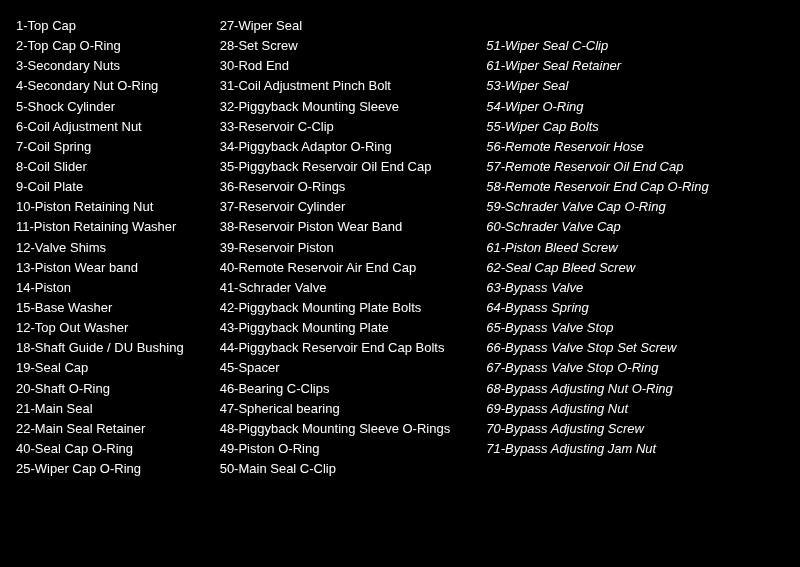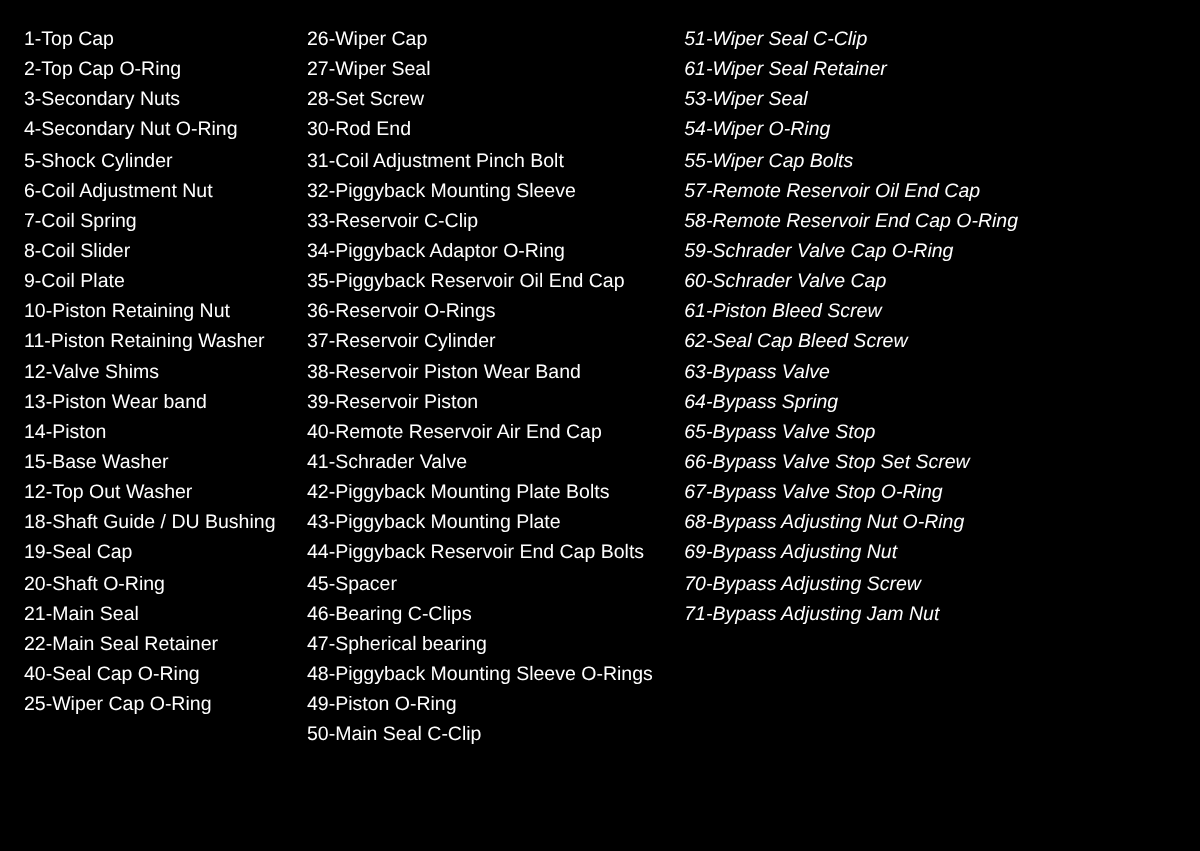--- a/index.html
+++ b/index.html
@@ -7,22 +7,22 @@
       background-color: #000;
       color: #fff;
       font-family: Arial, sans-serif;
       font-size: 13px;
       width: 800px;
       min-height: 567px;
       padding: 16px;
     }
     .columns-wrapper {
       display: flex;
-      gap: 1px;
-      align-items: flex-start;
+      gap: 16px;
+      align-items: center;
     }
     .column {
       padding-right: 20px;
       line-height: 1.55;
       white-space: nowrap;
     }
     .column:last-child {
       padding-right: 0;
       font-style: italic;
     }
@@ -53,21 +53,20 @@
       <span class="item">12-Top Out Washer</span>
       <span class="item">18-Shaft Guide / DU Bushing</span>
       <span class="item">19-Seal Cap</span>
       <span class="item">20-Shaft O-Ring</span>
       <span class="item">21-Main Seal</span>
       <span class="item">22-Main Seal Retainer</span>
       <span class="item">40-Seal Cap O-Ring</span>
       <span class="item">25-Wiper Cap O-Ring</span>
     </div>
     <div class="column">
-      <span class="item">26-Wiper Cap</span>
       <span class="item">27-Wiper Seal</span>
       <span class="item">28-Set Screw</span>
       <span class="item">30-Rod End</span>
       <span class="item">31-Coil Adjustment Pinch Bolt</span>
       <span class="item">32-Piggyback Mounting Sleeve</span>
       <span class="item">33-Reservoir C-Clip</span>
       <span class="item">34-Piggyback Adaptor O-Ring</span>
       <span class="item">35-Piggyback Reservoir Oil End Cap</span>
       <span class="item">36-Reservoir O-Rings</span>
       <span class="item">37-Reservoir Cylinder</span>
@@ -84,20 +83,21 @@
       <span class="item">48-Piggyback Mounting Sleeve O-Rings</span>
       <span class="item">49-Piston O-Ring</span>
       <span class="item">50-Main Seal C-Clip</span>
     </div>
     <div class="column">
       <span class="item">51-Wiper Seal C-Clip</span>
       <span class="item">61-Wiper Seal Retainer</span>
       <span class="item">53-Wiper Seal</span>
       <span class="item">54-Wiper O-Ring</span>
       <span class="item">55-Wiper Cap Bolts</span>
+      <span class="item">56-Remote Reservoir Hose</span>
       <span class="item">57-Remote Reservoir Oil End Cap</span>
       <span class="item">58-Remote Reservoir End Cap O-Ring</span>
       <span class="item">59-Schrader Valve Cap O-Ring</span>
       <span class="item">60-Schrader Valve Cap</span>
       <span class="item">61-Piston Bleed Screw</span>
       <span class="item">62-Seal Cap Bleed Screw</span>
       <span class="item">63-Bypass Valve</span>
       <span class="item">64-Bypass Spring</span>
       <span class="item">65-Bypass Valve Stop</span>
       <span class="item">66-Bypass Valve Stop Set Screw</span>

